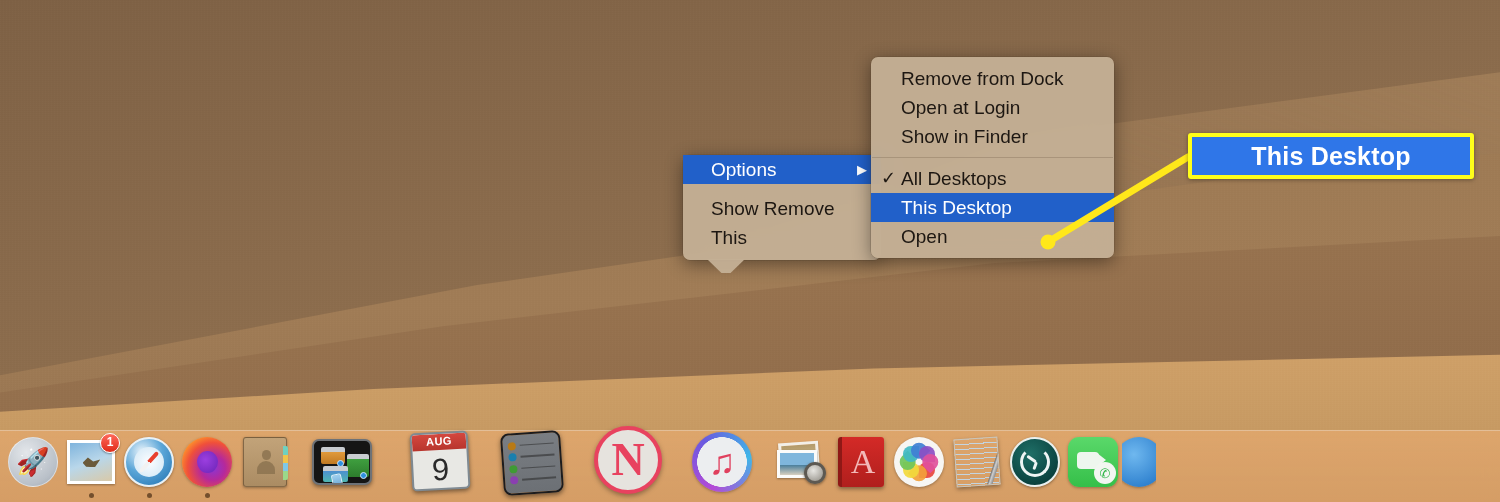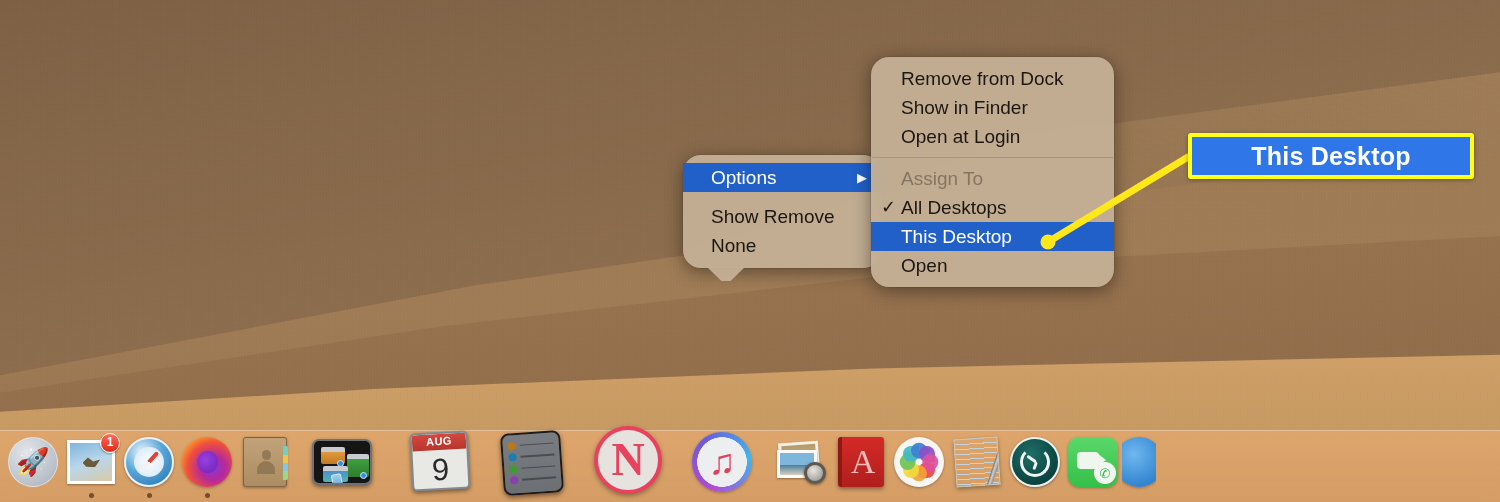--- a/index.html
+++ b/index.html
@@ -250,21 +250,21 @@
   .ic-partial{
     width:50px;height:50px;border-radius:50%;margin:2px;
     background:radial-gradient(circle at 40% 35%,#6fb8ef,#1a6fc4);
     box-shadow:0 1px 3px rgba(0,0,0,.3);
   }
 
   
   .menu {
     position:absolute;
     background:rgba(197,176,150,.94);
-    border-radius:18px;
+    border-radius:7px;
     box-shadow:0 4px 18px rgba(0,0,0,.42), 0 0 0 .5px rgba(90,70,50,.35);
     backdrop-filter:blur(14px);
     font-size:19px; color:#1d1712;
     padding:7px 0;
     user-select:none;
   }
   .mi {
     height:29px; line-height:29px;
     padding:0 14px 0 30px;
     white-space:nowrap;
@@ -286,21 +286,21 @@
   }
 
   
   #menu-parent { left:683px; top:155px; width:198px; padding:0 0 8px 0; }
   #menu-parent .mi { padding-left:28px; }
   #menu-parent .pointer {
     position:absolute; left:24px; bottom:-13px; width:38px; height:14px;
     background:rgba(197,176,150,.94);
     clip-path:polygon(0% 0%, 100% 0%, 62% 100%, 38% 100%);
   }
-  #mp-options { margin-top:8px; }
+  #mp-options { }
 
   
   #menu-sub { left:871px; top:57px; width:243px; }
 
   
   #anno-line { position:absolute; left:0; top:0; width:1500px; height:502px; pointer-events:none; }
   #callout {
     position:absolute; left:1188px; top:133px; width:286px; height:46px;
     background:#2f76e8;
     border:4px solid #ffff1a;
@@ -522,41 +522,38 @@
 <div class="menu" id="menu-parent">
   <div class="mi sel" id="mp-options">
     <span>Options</span>
     <span class="arrow">▶</span>
   </div>
   <div style="height:10px"></div>
   <div class="mi">
     <span>Show Remove</span>
   </div>
   <div class="mi">
-    <span>None</span>
+    <span>This</span>
   </div>
   <div class="pointer"></div>
 </div>
 
 <div class="menu" id="menu-sub">
   <div class="mi">
     <span>Remove from Dock</span>
   </div>
   <div class="mi">
+    <span>Open at Login</span>
+  </div>
+  <div class="mi">
     <span>Show in Finder</span>
   </div>
-  <div class="mi">
-    <span>Open at Login</span>
-  </div>
 
   <div class="menu-sep"></div>
 
-  <div class="mi dim">
-    <span>Assign To</span>
-  </div>
   <div class="mi">
     <span class="check">✓</span>
     <span>All Desktops</span>
   </div>
   <div class="mi sel">
     <span>This Desktop</span>
   </div>
   <div class="mi">
     <span>Open</span>
   </div>

